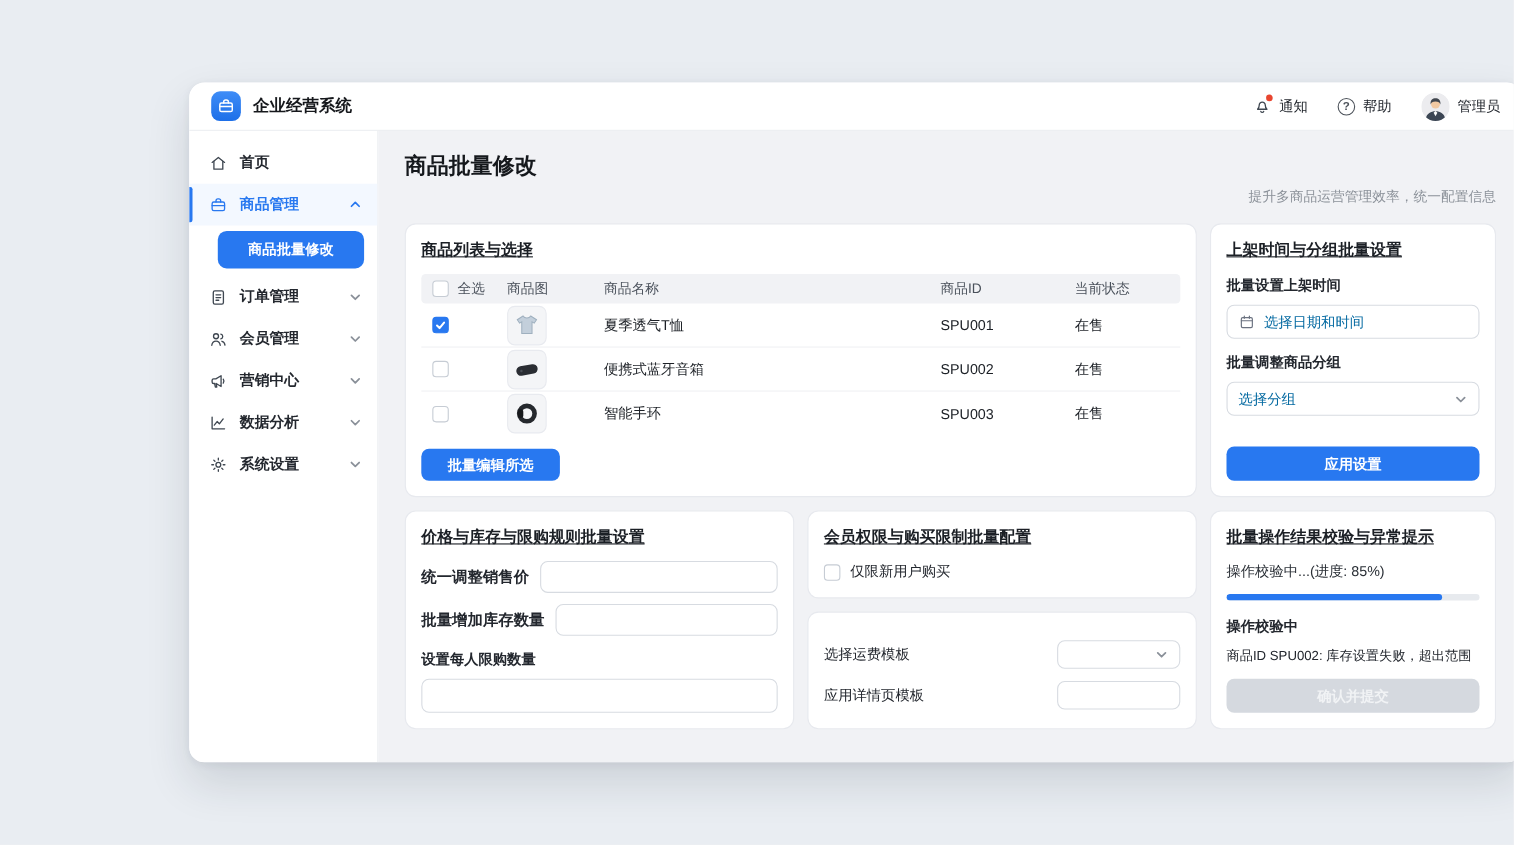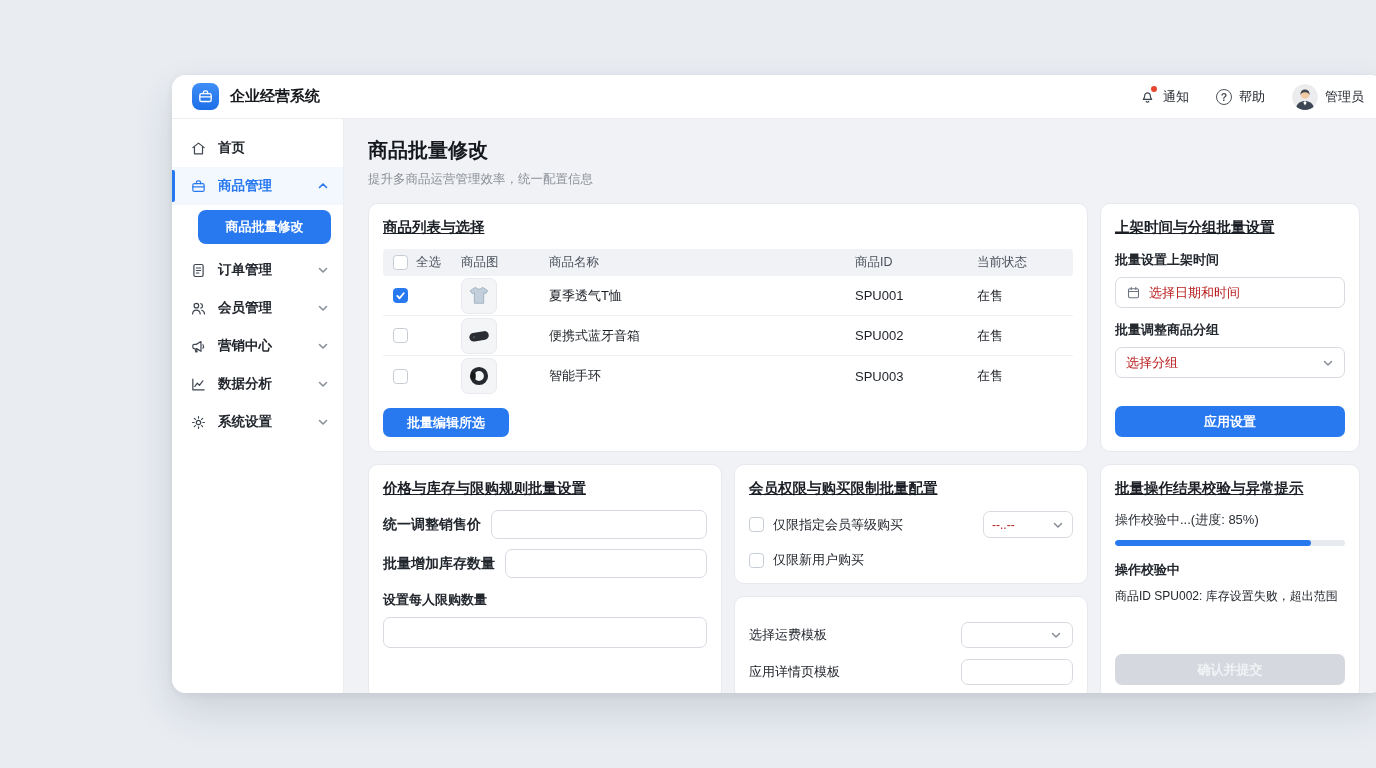--- a/index.html
+++ b/index.html
@@ -58,21 +58,21 @@
     background:#2878f0; border-radius:0 2px 2px 0;
   }
   .submenu-item {
     margin:5px 12px 7px 26px; height:34px; background:#2878f0; border-radius:8px;
     color:#fff; font-size:13px; font-weight:600;
     display:flex; align-items:center; justify-content:center; cursor:pointer;
   }
   
   .content { flex:1; background:#f1f2f5; padding:18px 24px; overflow:hidden; }
   .page-title { margin:0; font-size:20px; font-weight:800; color:#15181c; }
-  .page-subtitle { margin:7px 0 0; font-size:12.5px; color:#8b9199; }
+  .page-subtitle { margin:7px 0 0; font-size:12.5px; color:#8b9199;text-align:right; }
   .grid {
     margin-top:15px; display:grid;
     grid-template-columns:1fr 1fr 260px; gap:12px; align-items:stretch;
   }
   .card {
     background:#fff; border:1px solid #e7e9ee; border-radius:10px; padding:14px;
   }
   .card-title { margin:0 0 12px; font-size:14.5px; font-weight:700; color:#1b1f25;text-decoration:underline; }
   
   .product-card { grid-column:1 / 3; display:flex; flex-direction:column; }
@@ -108,21 +108,21 @@
   }
   .btn-edit { width:126px; height:29px; margin-top:12px; }
   .btn-block { width:100%; height:31px; }
   .btn-disabled { background:#d5d9df; color:#f1f3f5; cursor:default; }
   
   .field-label { font-size:13px; font-weight:600; color:#23272e; margin:13px 0 8px; }
   .field-label.first { margin-top:2px; }
   .input-box, .select-box {
     height:31px; border:1px solid #d7dbe1; border-radius:7px; background:#fff;
     display:flex; align-items:center; gap:8px; padding:0 10px;
-    font-size:13px; color:#b91c1c; cursor:pointer;
+    font-size:13px; color:#0369a1; cursor:pointer;
   }
   .select-box .chev { margin-left:auto; width:12px; height:12px; color:#8a9099; }
   .schedule-card, .validation-card { display:flex; flex-direction:column; }
   .schedule-card .btn-block, .validation-card .btn-block { margin-top:auto; }
   .inline-row { display:flex; align-items:center; gap:10px; margin-bottom:10px; }
   .inline-row .lbl { flex:0 0 auto; font-size:14px; font-weight:600; color:#23272e; }
   .text-input {
     flex:1; min-width:0; height:29px; border:1px solid #d7dbe1; border-radius:7px;
     font-size:13px; padding:0 9px; font-family:inherit; color:#1c2026; outline:none; background:#fff;
   }
@@ -382,32 +382,20 @@
           <input class="text-input full" type="text" style="">
         </section>
 
         <div class="stack">
           <section class="card">
             <h2 class="card-title">会员权限与购买限制批量配置</h2>
             <div class="check-row">
               <span class="cb">
                 
               </span>
-              <span>仅限指定会员等级购买</span>
-              <div class="select-box mini-select">
-                <span>--..--</span>
-                <svg class="chev" viewBox="0 0 12 12" fill="none" stroke="currentColor" stroke-width="1.6" stroke-linecap="round" stroke-linejoin="round">
-                    <path d="M2.5 4.5 6 8l3.5-3.5"></path>
-                  </svg>
-              </div>
-            </div>
-            <div class="check-row">
-              <span class="cb">
-                
-              </span>
               <span>仅限新用户购买</span>
             </div>
           </section>
 
           <section class="card">
             <div class="tpl-row">
               <span>选择运费模板</span>
               <div class="select-box">
                 <span></span>
                 <svg class="chev" viewBox="0 0 12 12" fill="none" stroke="currentColor" stroke-width="1.6" stroke-linecap="round" stroke-linejoin="round">

